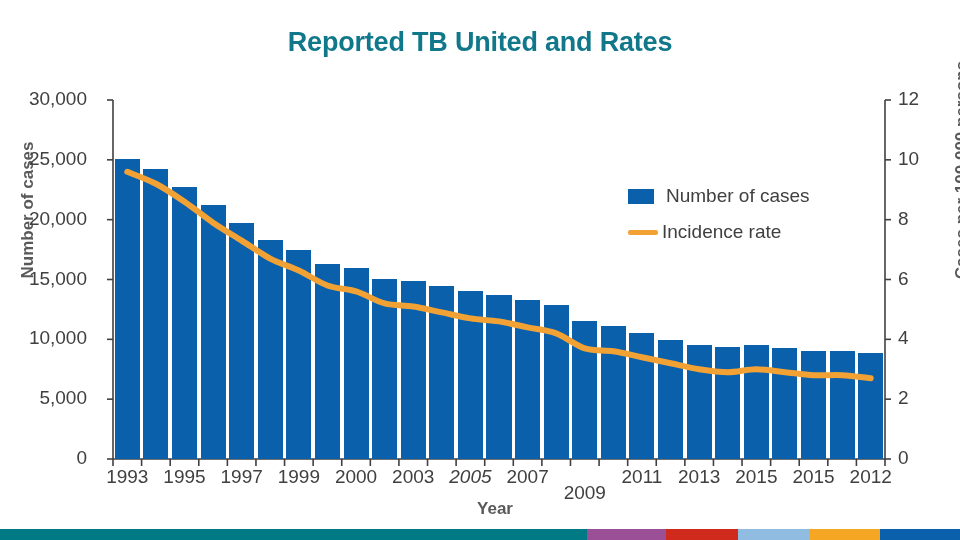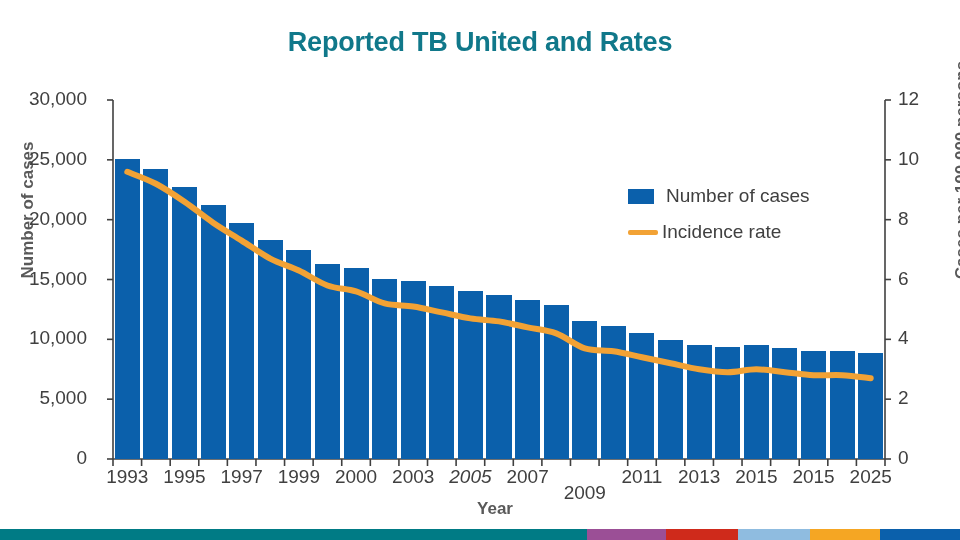--- a/index.html
+++ b/index.html
@@ -134,21 +134,21 @@
       <div class="xtick" style="left: 298.852px;">1999</div>
       <div class="xtick" style="left: 356.037px;">2000</div>
       <div class="xtick" style="left: 413.222px;">2003</div>
       <div class="xtick" style="left: 470.407px; font-style: italic;">2005</div>
       <div class="xtick" style="left: 527.593px;">2007</div>
       <div class="xtick" style="left: 584.778px; margin-top: 16px;">2009</div>
       <div class="xtick" style="left: 641.963px;">2011</div>
       <div class="xtick" style="left: 699.148px;">2013</div>
       <div class="xtick" style="left: 756.333px;">2015</div>
       <div class="xtick" style="left: 813.519px;">2015</div>
-      <div class="xtick" style="left: 870.704px;">2025</div>
+      <div class="xtick" style="left: 870.704px;">2012</div>
     </div>
 
   <div id="plot">
     <svg class="overlay" id="axes-svg" width="772" height="359">
         <line x1="0" y1="0" x2="0" y2="359" stroke="#404040" stroke-width="1.6"></line>
         <line x1="772" y1="0" x2="772" y2="359" stroke="#404040" stroke-width="1.6"></line>
         <line x1="0" y1="359" x2="772" y2="359" stroke="#404040" stroke-width="1.6"></line>
         <line x1="-6" y1="359" x2="0" y2="359" stroke="#404040" stroke-width="1.6"></line>
         <line x1="-6" y1="299.1666666666667" x2="0" y2="299.1666666666667" stroke="#404040" stroke-width="1.6"></line>
         <line x1="-6" y1="239.33333333333334" x2="0" y2="239.33333333333334" stroke="#404040" stroke-width="1.6"></line>

